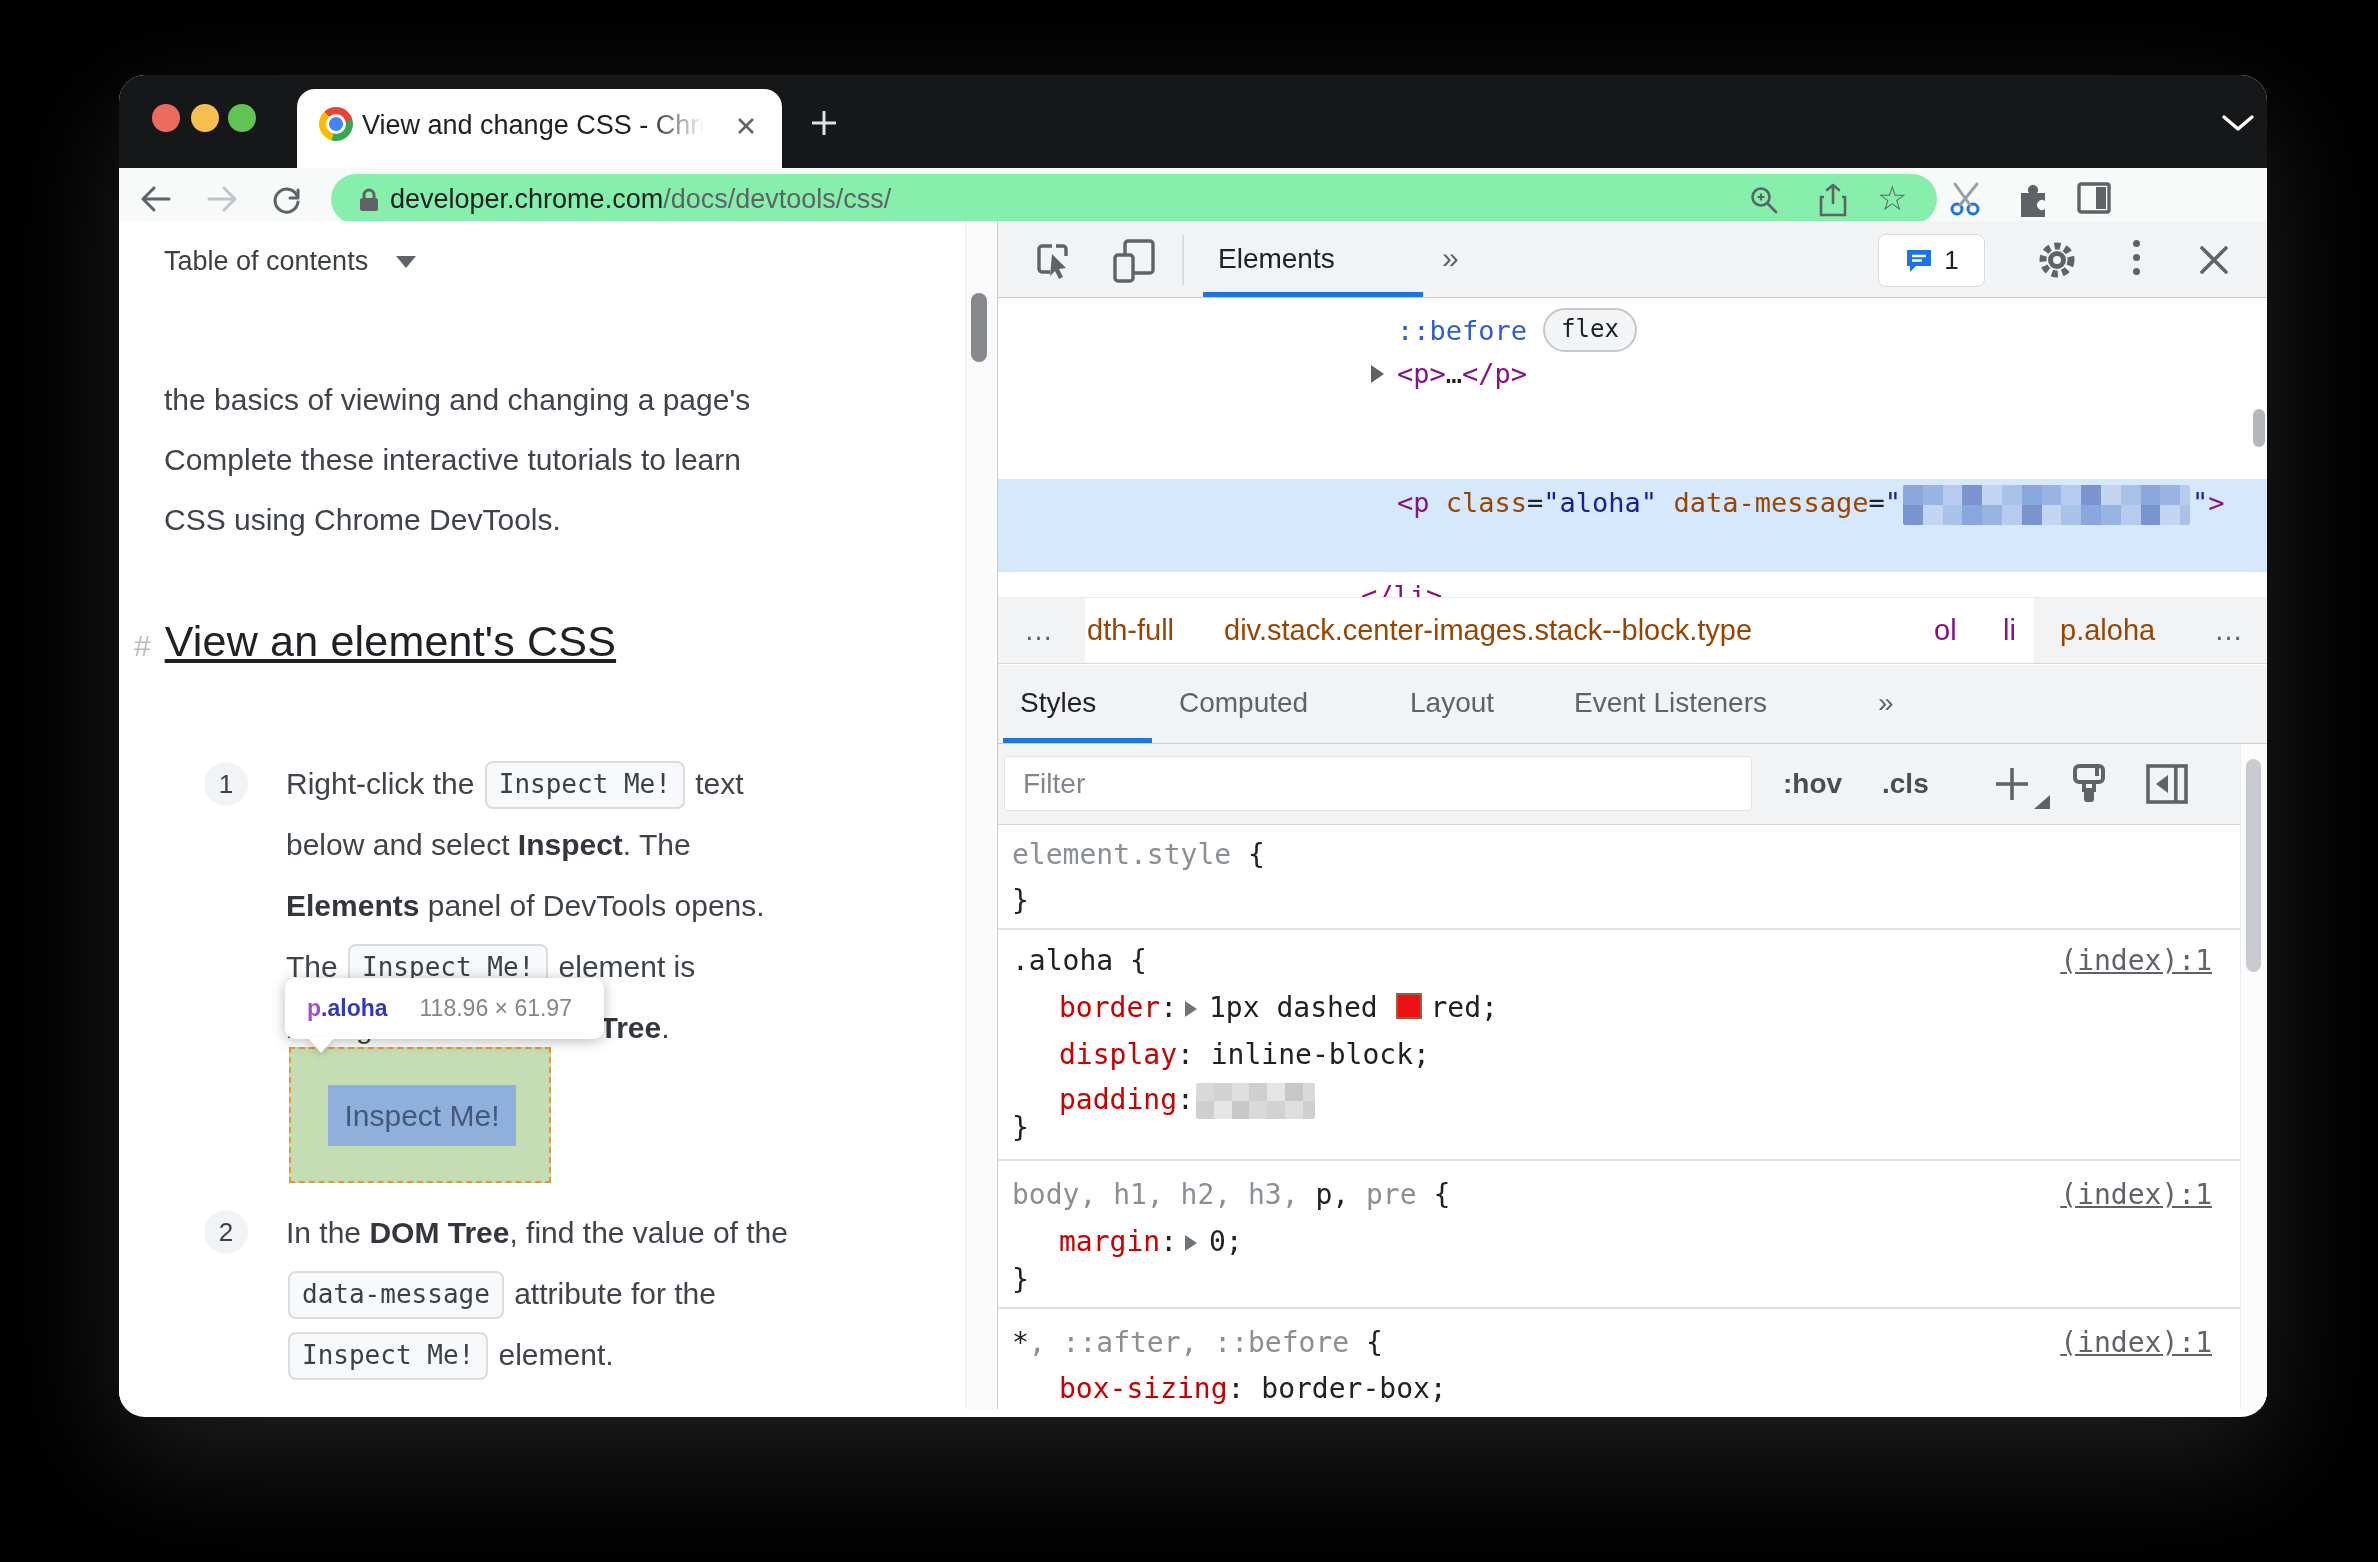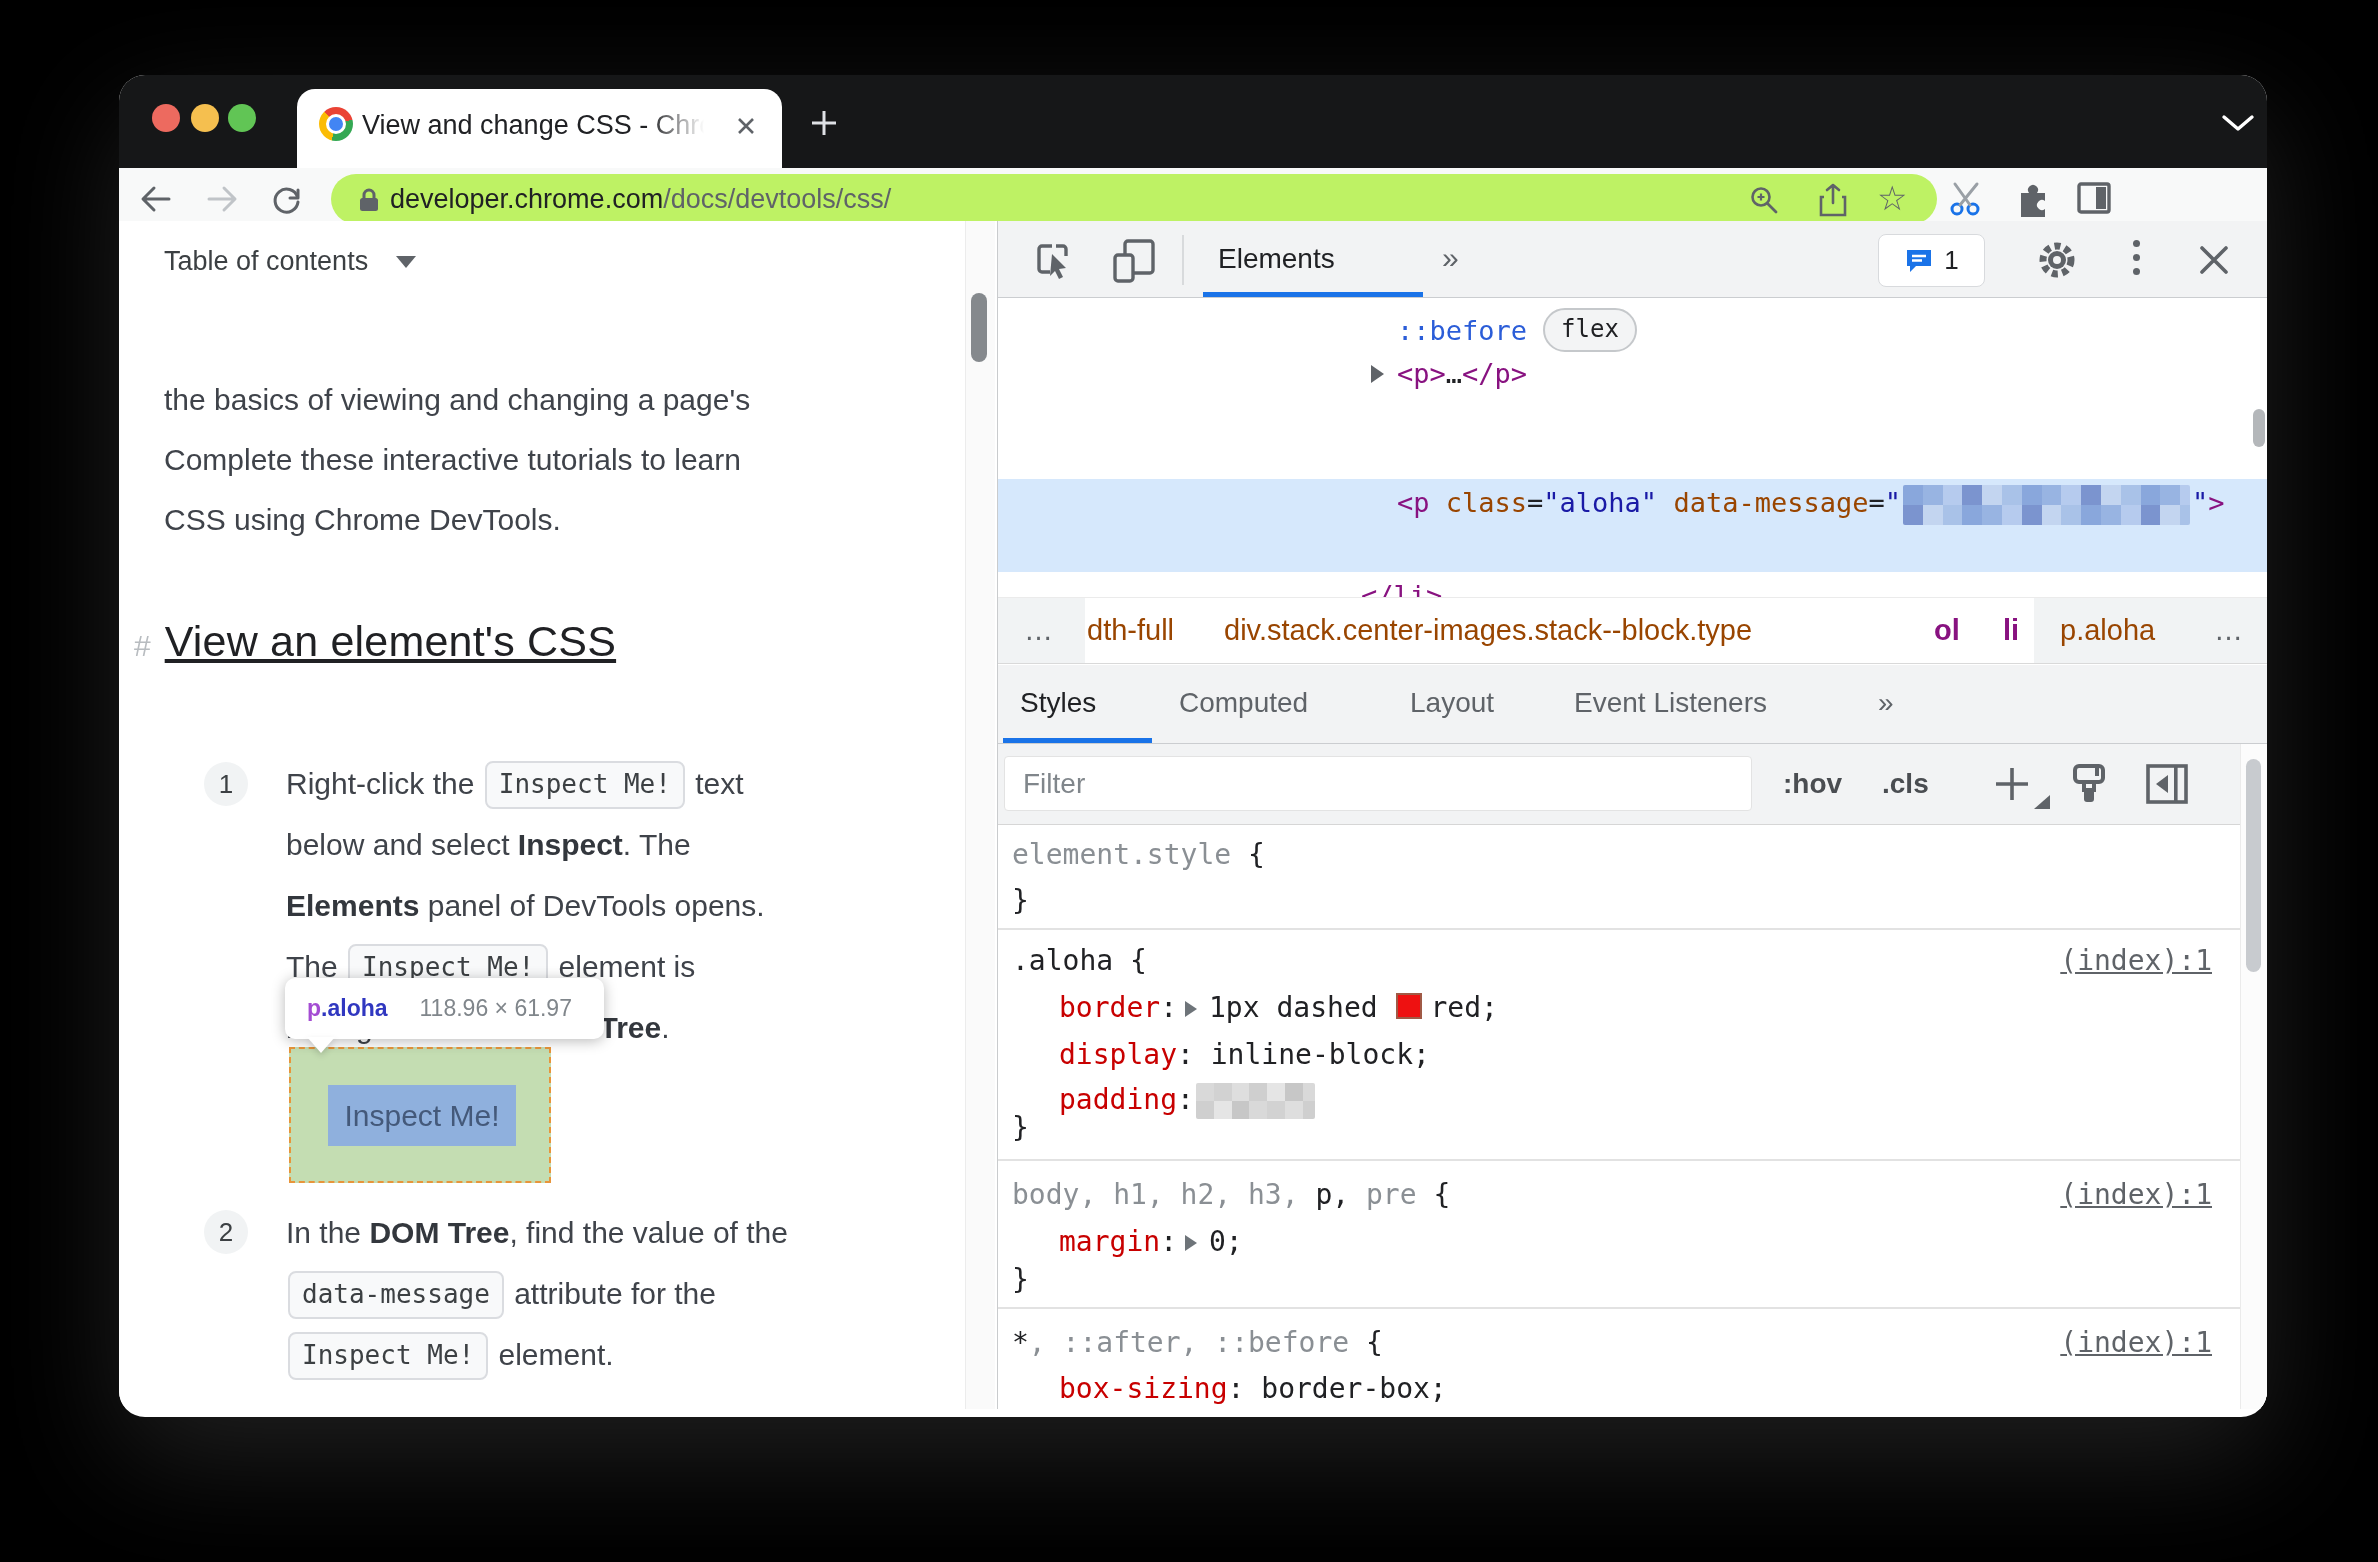--- a/index.html
+++ b/index.html
@@ -11,21 +11,21 @@
   .tl{position:absolute;top:29px;width:28px;height:28px;border-radius:50%;}
   .tab{position:absolute;left:178px;top:14px;width:485px;height:79px;background:#fff;border-radius:18px 18px 0 0;}
   .favicon{position:absolute;left:22px;top:18px;width:34px;height:34px;border-radius:50%;background:conic-gradient(from -45deg,#ea4335 0deg 120deg,#34a853 120deg 240deg,#fbbc05 240deg 360deg);}
   .favicon i{position:absolute;left:7px;top:7px;width:20px;height:20px;border-radius:50%;background:#4285f4;border:3px solid #fff;box-sizing:border-box;}
   .tabtitle{position:absolute;left:65px;top:0;width:366px;height:73px;line-height:73px;font-size:27px;color:#202124;white-space:nowrap;overflow:hidden;}
   .tabfade{position:absolute;left:352px;top:6px;width:79px;height:65px;background:linear-gradient(90deg,rgba(255,255,255,0),#fff 70%);}
   .newtab-plus{position:absolute;left:687px;top:30px;width:36px;height:36px;color:#e8eaed;}
   .win-chevron{position:absolute;left:2097px;top:34px;width:44px;height:28px;color:#fff;}
   
   .toolbar{position:absolute;left:0;top:93px;width:100%;height:61px;background:#f8f9f9;border-bottom:1px solid #d5d6d8;}
-  .pill{position:absolute;left:212px;top:6px;width:1606px;height:50px;border-radius:25px;background:#bef264;}
+  .pill{position:absolute;left:212px;top:6px;width:1606px;height:50px;border-radius:25px;background:#86efac;}
   .urltext{position:absolute;left:59px;top:0;height:50px;line-height:50px;font-size:27px;white-space:nowrap;}
   .urlhost{color:#202124;}
   .urlpath{color:#5f6368;}
   .icn{color:#5f6368;}
   .icn-dis{color:#c0c4c8;}
   .kebab{position:relative;width:8px;height:40px;}
   .kebab i{position:absolute;left:0;width:7px;height:7px;border-radius:50%;background:#5f6368;}
   .avatar{position:absolute;left:2021px;top:102px;width:44px;height:44px;border-radius:50%;background:#c9ccd0;overflow:hidden;}
   .avatar .head{position:absolute;left:12px;top:7px;width:20px;height:20px;border-radius:50%;background:#7d8186;}
   .avatar .body{position:absolute;left:4px;top:28px;width:36px;height:22px;border-radius:50% 50% 0 0;background:#5b5f64;}
@@ -75,21 +75,21 @@
   .c-dol{color:#9aa0a6;font-style:italic;}
   .c-pseudo{color:#2b5dd8;}
   .badge{display:inline-block;margin-left:16px;padding:0 16px;height:40px;line-height:38px;border:2px solid #c5c8cb;border-radius:22px;background:#f3f4f5;font-size:24px;color:#202124;vertical-align:3px;}
   .mosaic{display:inline-block;position:relative;overflow:hidden;vertical-align:middle;border-radius:2px;margin:0 2px;}
   .mosaic i{display:block;}
   .dom-sb{position:absolute;left:1255px;top:111px;width:12px;height:38px;border-radius:6px;background:#b4b7ba;}
   .crumbbar{position:absolute;left:0;top:376px;width:1270px;height:67px;background:#fff;border-top:1px solid #ebebeb;border-bottom:1px solid #d9d9d9;box-sizing:border-box;font-size:29px;}
   .crumb{position:absolute;top:0;height:65px;line-height:65px;white-space:nowrap;}
   .cr-more{color:#5f6368;}
   .cr-cls{color:#994500;}
-  .cr-tag{color:#881280;font-weight:bold;}
+  .cr-tag{color:#881280;}
   .cr-sel{color:#8b4513;color:#994500;font-weight:400;}
   .crumb-gray-l{position:absolute;left:0;top:0;width:87px;height:65px;background:#f1f3f4;}
   .crumb-gray-r{position:absolute;left:1036px;top:0;width:235px;height:65px;background:#f1f3f4;}
   .sectabs{position:absolute;left:0;top:444px;width:1270px;height:79px;background:#f2f3f4;border-bottom:1px solid #cbcdd0;box-sizing:border-box;font-size:28px;color:#5f6368;}
   .sectab{position:absolute;top:0;height:75px;line-height:75px;}
   .sectab.active{color:#202124;}
   .sec-underline{position:absolute;left:5px;top:73px;width:149px;height:5px;background:#1a73e8;}
   .filterrow{position:absolute;left:0;top:523px;width:1270px;height:81px;background:#f2f3f4;border-bottom:1px solid #d6d6d6;box-sizing:border-box;}
   .filterinput{position:absolute;left:6px;top:12px;width:748px;height:55px;background:#fff;border:1px solid #e3e3e3;border-radius:4px;font-size:28px;color:#202124;padding:0 18px;box-sizing:border-box;font-family:"Liberation Sans",sans-serif;}
   .filterinput::placeholder{color:#80868b;}

